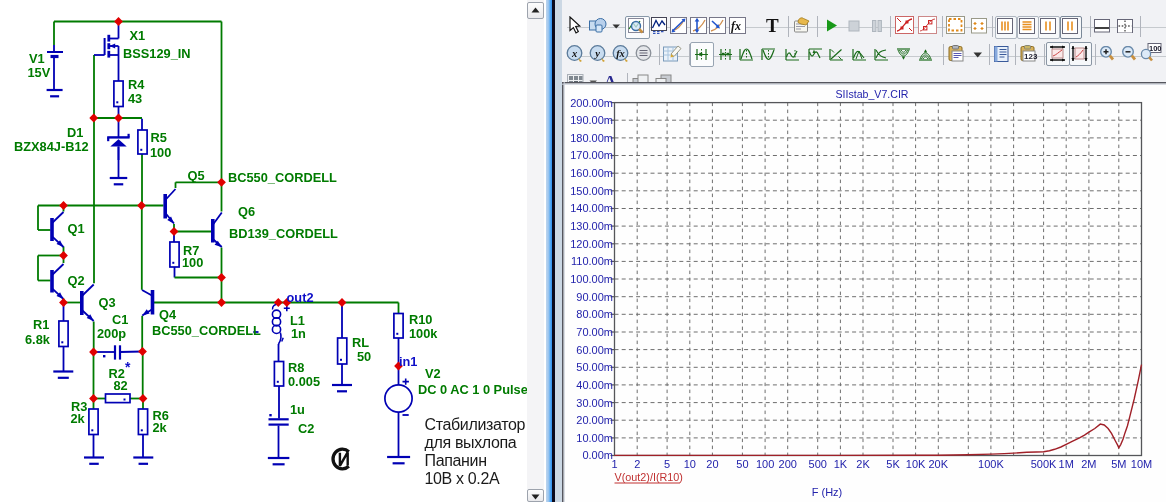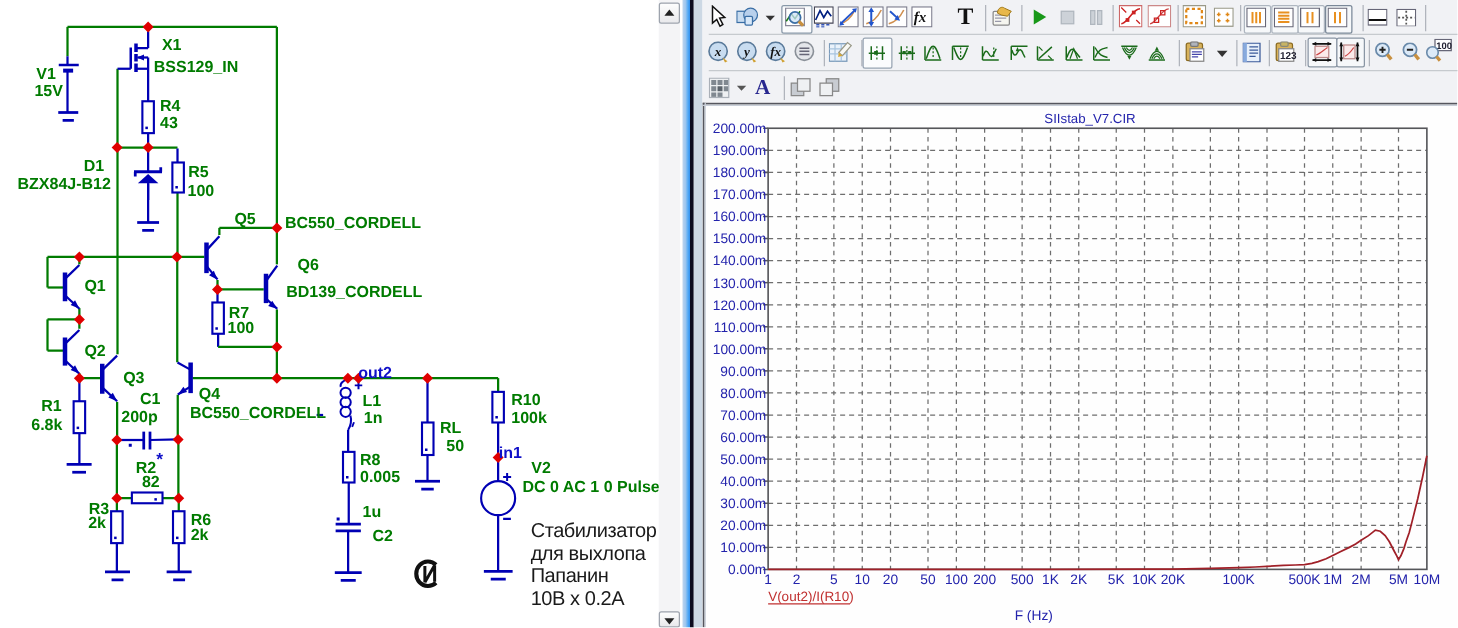--- a/index.html
+++ b/index.html
@@ -243,21 +243,21 @@
     </svg>
 
 <div style="position:absolute;left:545.5px;top:0;width:6.5px;height:502px;background:linear-gradient(to right,#BDD5EE,#9EC6EE 40%,#55AAF4 72%,#2F8FEF)"></div>
 <div style="position:absolute;left:552px;top:0;width:3px;height:502px;background:#0B0B1E"></div>
 <div style="position:absolute;left:555px;top:0;width:6.5px;height:502px;background:#CCD8E4"></div>
 
 <div style="position:absolute;left:561.5px;top:0;width:604.5px;height:82px;background:#F1F2F5">
 <div style="position:absolute;left:5px;top:27.2px;width:600px;height:1px;background:#C6CACE"></div>
 <div style="position:absolute;left:5px;top:56.4px;width:600px;height:1px;background:#C6CACE"></div>
 </div>
-<div id="tbi" style="position:absolute;left:0;top:1px;width:1002px;height:82px">
+<div id="tbi" style="position:absolute;left:0;top:13px;width:1002px;height:82px">
 <svg style="position:absolute;left:567px;top:3px" width="15" height="18">
         <path d="M3,1 L3,14.5 L6.4,11.6 L9,17 L11.3,15.6 L8.7,10.5 L12.8,10 Z" fill="#fff" stroke="#111" stroke-width="1.2"></path>
       </svg>
 <svg style="position:absolute;left:589px;top:4px" width="18" height="17">
         <rect x="0.5" y="4" width="9" height="9" fill="#C8DCF0" stroke="#3A6EA5"></rect>
         <circle cx="11.5" cy="7" r="5.5" fill="#B8D0EC" stroke="#3A6EA5"></circle>
         <rect x="7" y="8" width="6" height="7" rx="1" fill="#D8E8F8" stroke="#3A6EA5"></rect>
       </svg>
 <svg style="position:absolute;left:612px;top:11px" width="9" height="5">
         <path d="M0.5,0.5 L8,0.5 L4.2,4.5 Z" fill="#333"></path>

